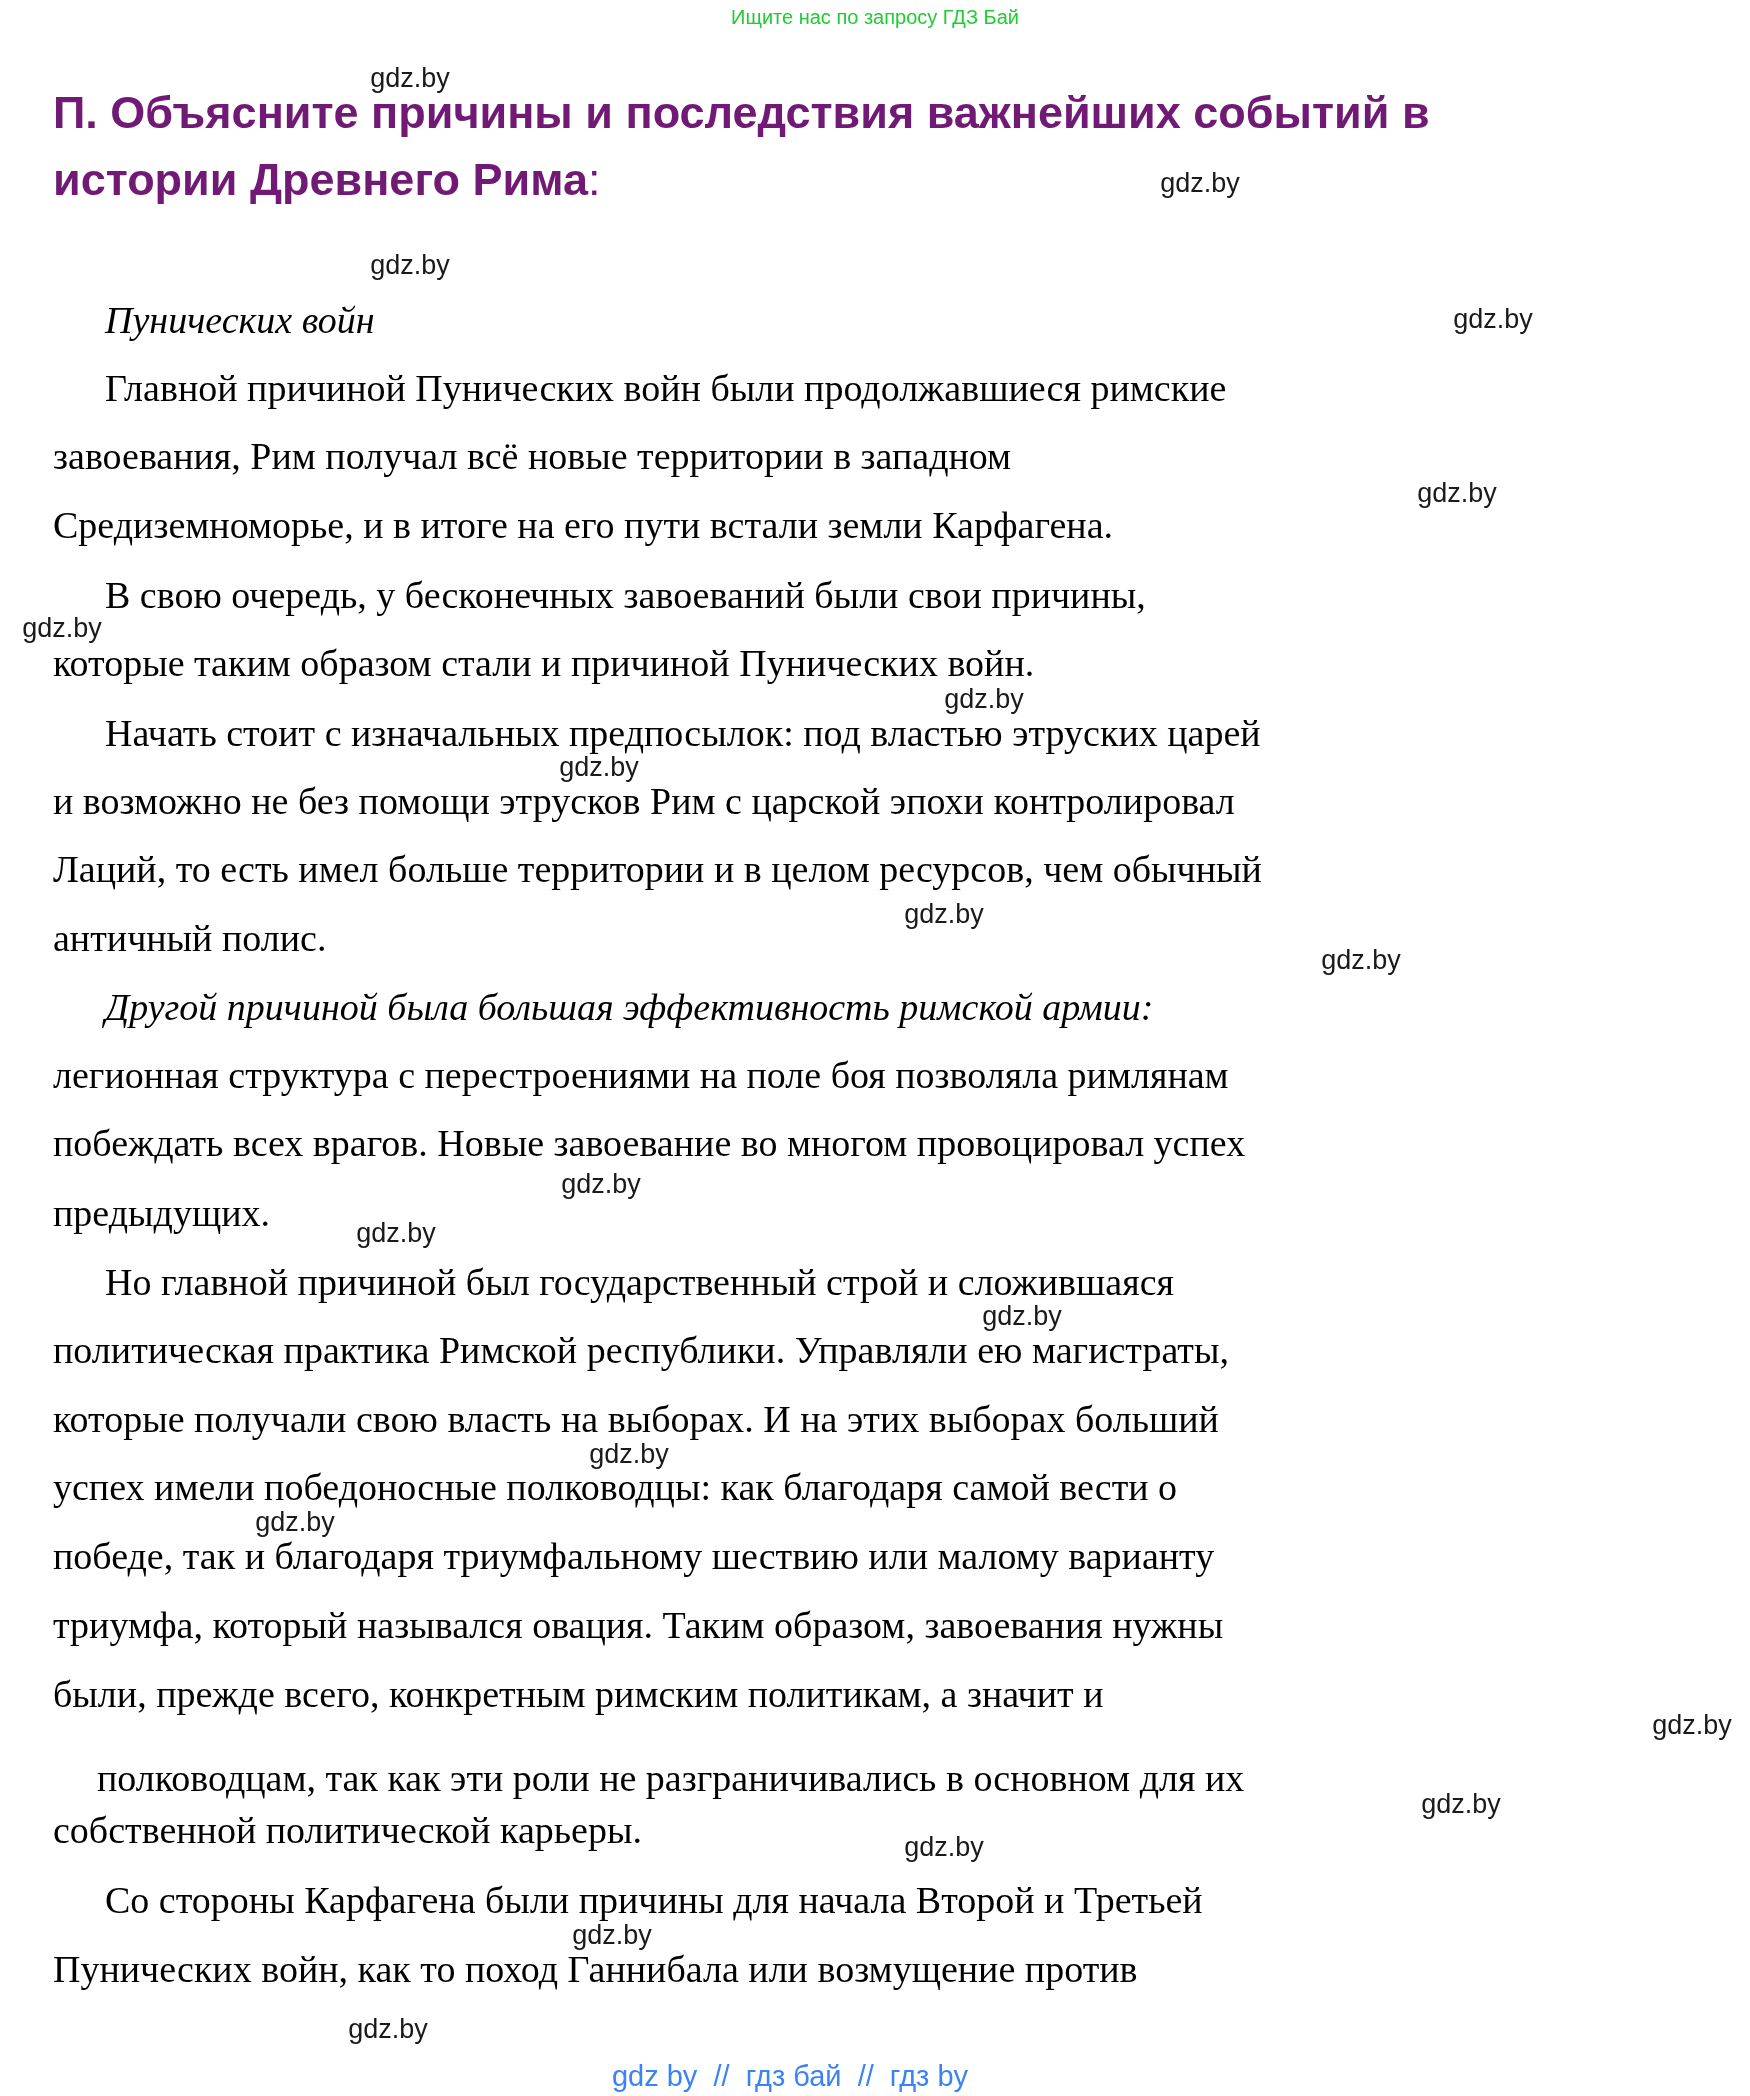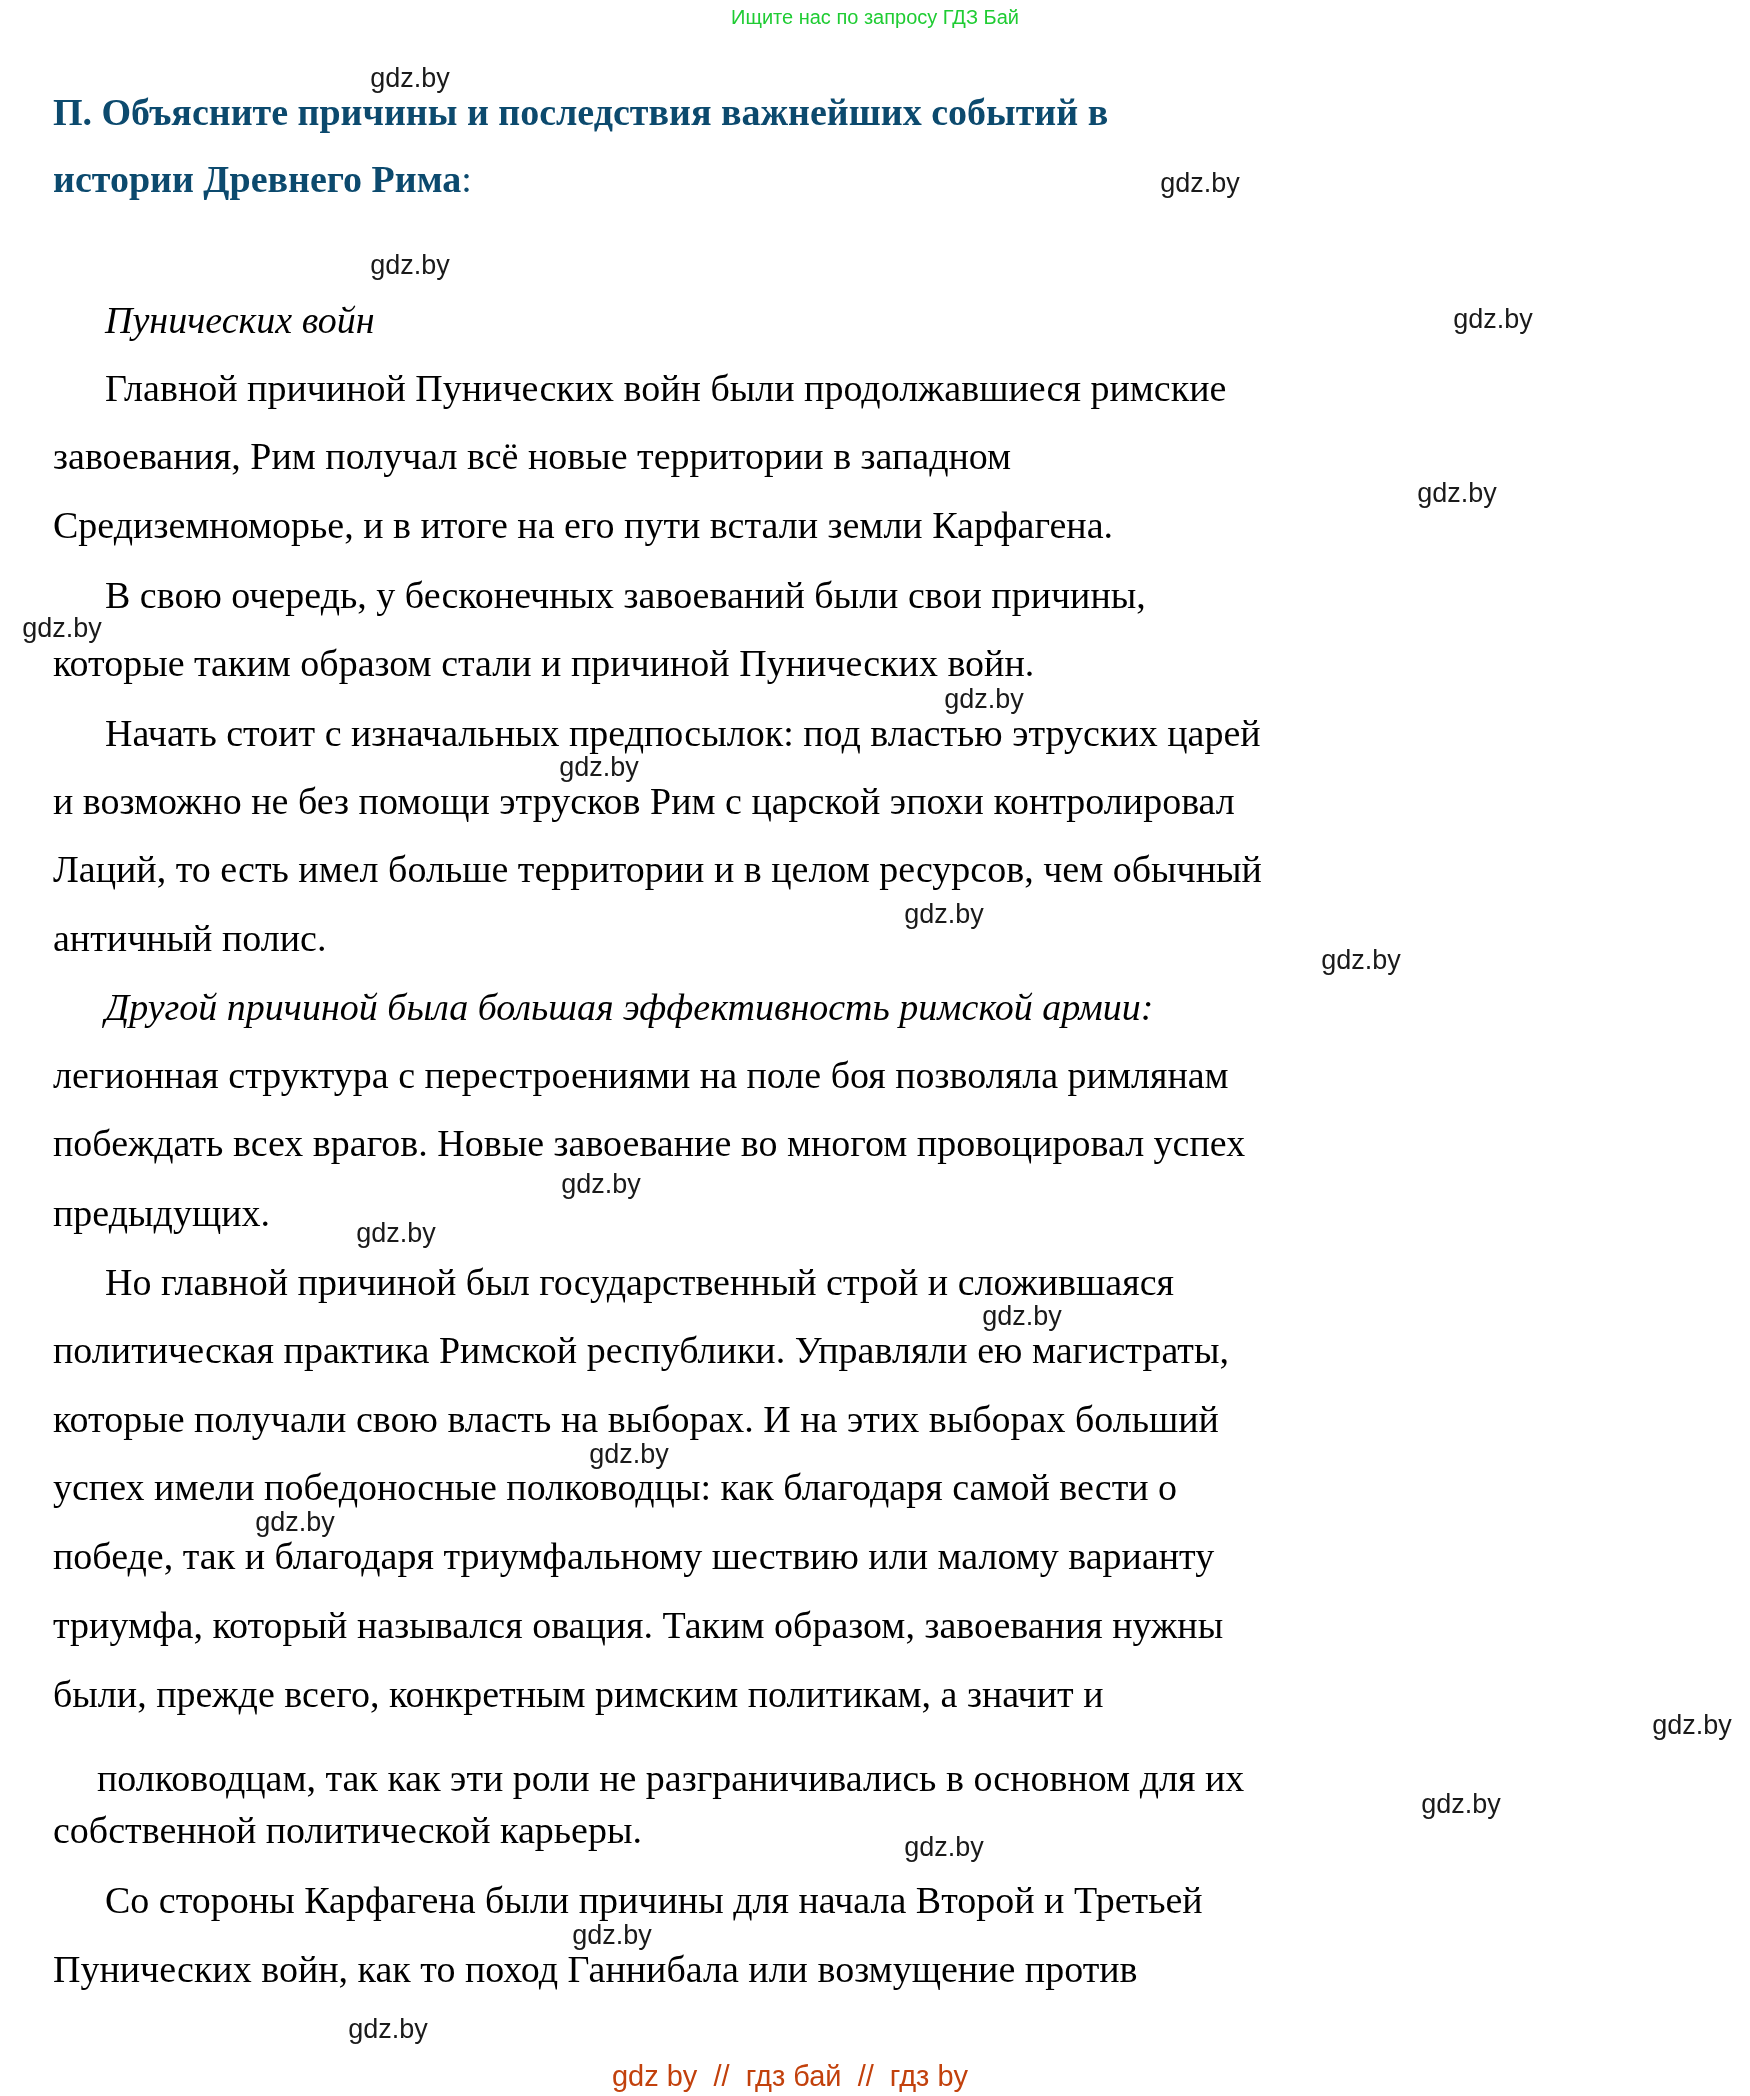--- a/index.html
+++ b/index.html
@@ -3,39 +3,39 @@
 <meta charset="utf-8">
 <style>
   html, body { margin: 0; padding: 0; background: #ffffff; }
   body { width: 1750px; height: 2097px; position: relative; overflow: hidden; }
   .top-banner {
     position: absolute; left: 0; top: 0; width: 1750px; height: 36px;
     text-align: center; font-family: "Liberation Sans", sans-serif;
     font-size: 20px; line-height: 34px; color: #1fcc33;
   }
   .title {
-    position: absolute; left: 53px; font-family: Liberation Serif, serif;
-    font-weight: bold; font-size: 38px; line-height: 53px; color: #0c4a6e; white-space: nowrap;
+    position: absolute; left: 53px; font-family: Liberation Sans, sans-serif;
+    font-weight: bold; font-size: 45px; line-height: 53px; color: #701a75; white-space: nowrap;
   }
   .title .colon { font-weight: normal; }
   .line {
     position: absolute; left: 53px; font-family: "Liberation Serif", serif;
     font-size: 38px; line-height: 53px; color: #000; white-space: nowrap;
   }
   .line.indent { left: 105px; }
   .line.italic { font-style: italic; left: 105px; }
   .wm {
     position: absolute; font-family: "Liberation Sans", sans-serif;
     font-size: 27px; line-height: 27px; color: #1a1a1a; white-space: nowrap;
     transform: translate(-50%, -50%);
   }
   .footer {
     position: absolute; left: 0; top: 2058px; width: 1580px; text-align: center;
     font-family: "Liberation Sans", sans-serif; font-size: 29px; line-height: 36px;
-    color: #c2410c; white-space: pre;
+    color: #3b82f6; white-space: pre;
   }
 </style>
 </head>
 <body>
 
 <div class="top-banner">Ищите нас по запросу ГДЗ Бай</div>
 
 <div class="title" style="top:86px;">П. Объясните причины и последствия важнейших событий в</div>
 <div class="title" style="top:153px;"><span>истории Древнего Рима</span><span class="colon">:</span></div>
 

